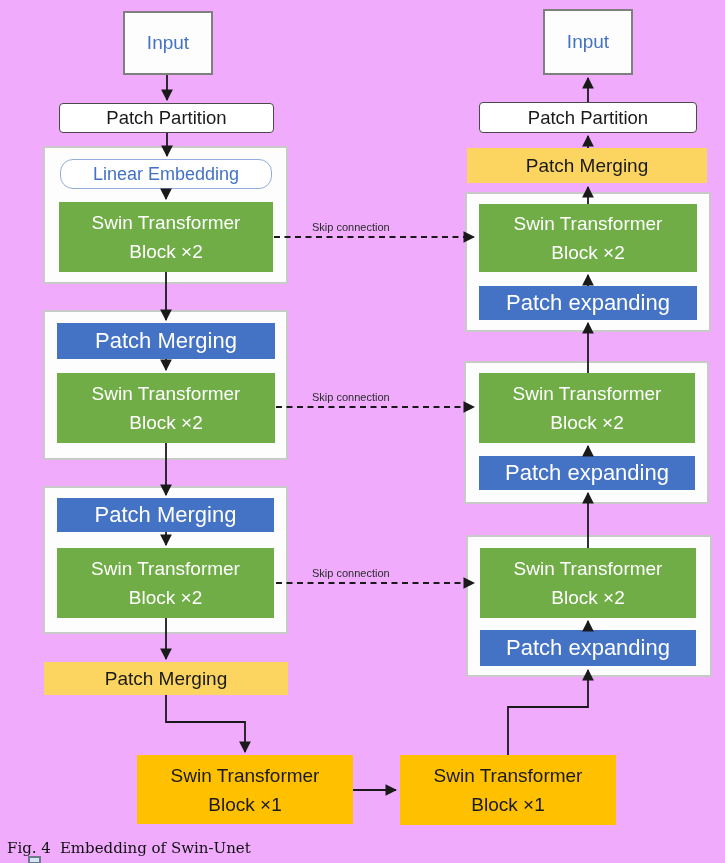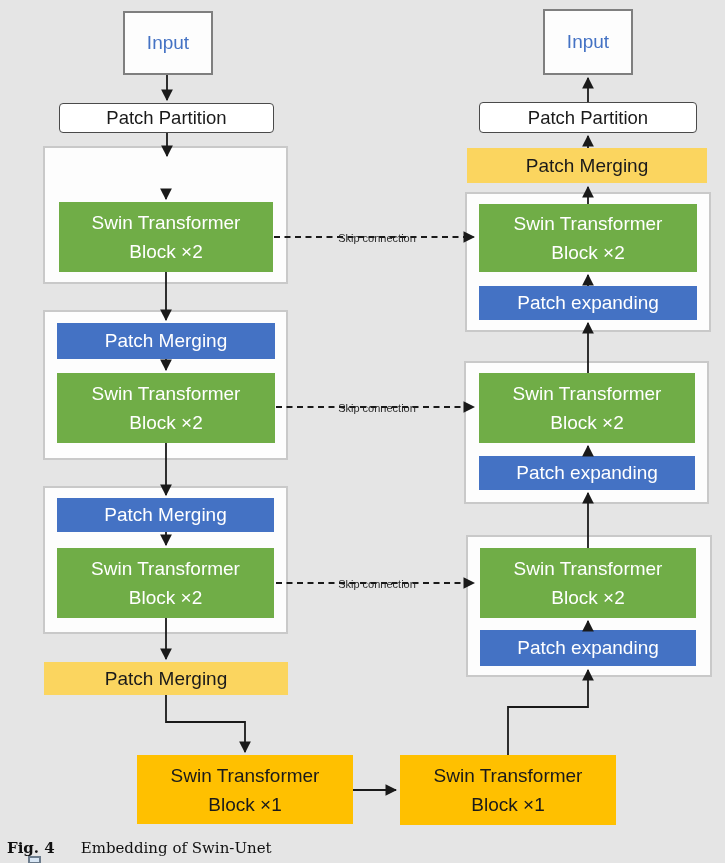--- a/index.html
+++ b/index.html
@@ -13,21 +13,21 @@
     --arrow-black:#1A1A1A;
   }
   html,body{margin:0;padding:0;}
   body{
     background:#FBFBFB;
     font-family:"Liberation Sans", sans-serif;
   }
   .canvas{
     position:relative;
     width:725px;height:863px;
-    background:#e5e5e5;
+    background:#f0abfc;
     overflow:hidden;
   }
   .abs{position:absolute;box-sizing:border-box;}
   .center{
     display:flex;flex-direction:column;
     align-items:center;justify-content:center;
     text-align:center;
   }
   .stage-container{
     background:#FDFDFD;
@@ -55,77 +55,79 @@
   }
   .green-block{
     background:var(--swin-block-green);
     color:#FFFFFF;
     font-size:19px;
     line-height:29px;
   }
   .blue-block{
     background:var(--patch-blue);
     color:#FFFFFF;
-    font-size:19px;
+    font-size:22px;
   }
   .yellow-block{
     background:var(--patch-merging-yellow);
     color:#1A1A1A;
     font-size:19px;
   }
   .orange-block{
     background:var(--bottleneck-orange);
     color:#1A1A1A;
     font-size:19px;
     line-height:29px;
   }
   .skip-label{
     font-size:11px;
     color:#2B2B2B;
-    text-align:center;
+    text-align:left;
     width:130px;
-    margin-top:11px;
   }
   .wires{
     position:absolute;left:0;top:0;
     pointer-events:none;
   }
   .wires line,.wires polyline{
     stroke:var(--arrow-black);
     stroke-width:1.8;
     fill:none;
   }
   .wires .dashed{stroke-dasharray:6 4.5;}
   .caption{
     font-family:"DejaVu Serif","Liberation Serif",serif;
     font-size:15px;
     color:#111;
     white-space:nowrap;
   }
-  .caption .fig-label{font-weight:bold;margin-right:26px;}
+  .caption .fig-label{font-weight:normal;margin-right:9px;}
   .artifact{
     border:2px solid #6B7B8C;
     background:#D8E6F4;
   }
 </style>
 </head>
 <body>
 
 <div class="canvas">
 
   <div class="abs input-box center" style="left:123px;top:11px;width:90px;height:64px;">
     <span>Input</span>
   </div>
 
   <div class="abs pill center" style="left:59px;top:103px;width:215px;height:30px;">
     <span>Patch Partition</span>
   </div>
 
   <div class="abs stage-container" style="left:43px;top:146px;width:245px;height:138px;"></div>
 
+  <div class="abs linear-embedding center" style="left:60px;top:159px;width:212px;height:30px;">
+    <span>Linear Embedding</span>
+  </div>
 
   <div class="abs green-block center" style="left:59px;top:202px;width:214px;height:70px;">
     <span>Swin Transformer</span>
     <span>Block ×2</span>
   </div>
 
   <div class="abs stage-container" style="left:43px;top:310px;width:245px;height:150px;"></div>
 
   <div class="abs blue-block center" style="left:57px;top:323px;width:218px;height:36px;">
     <span>Patch Merging</span>

